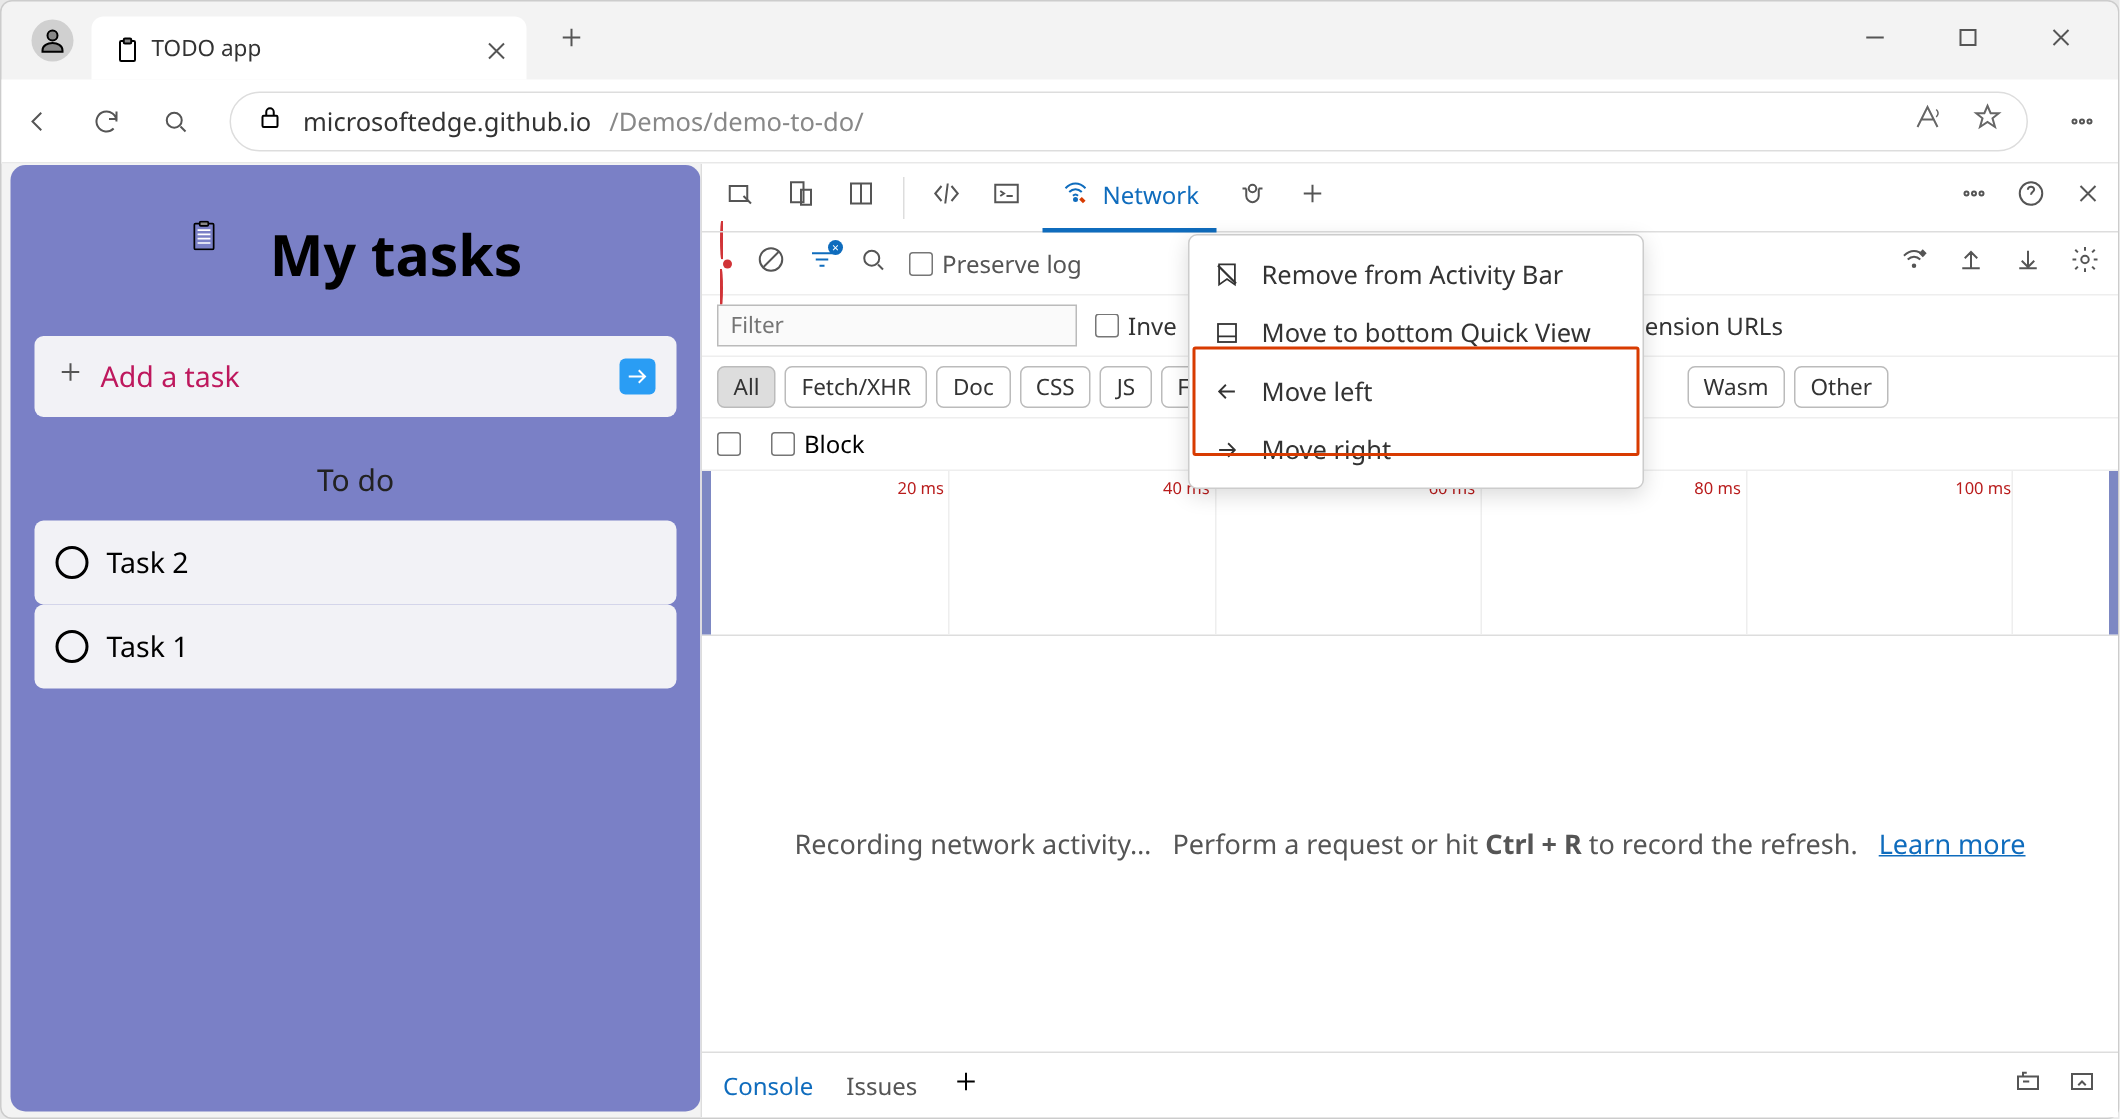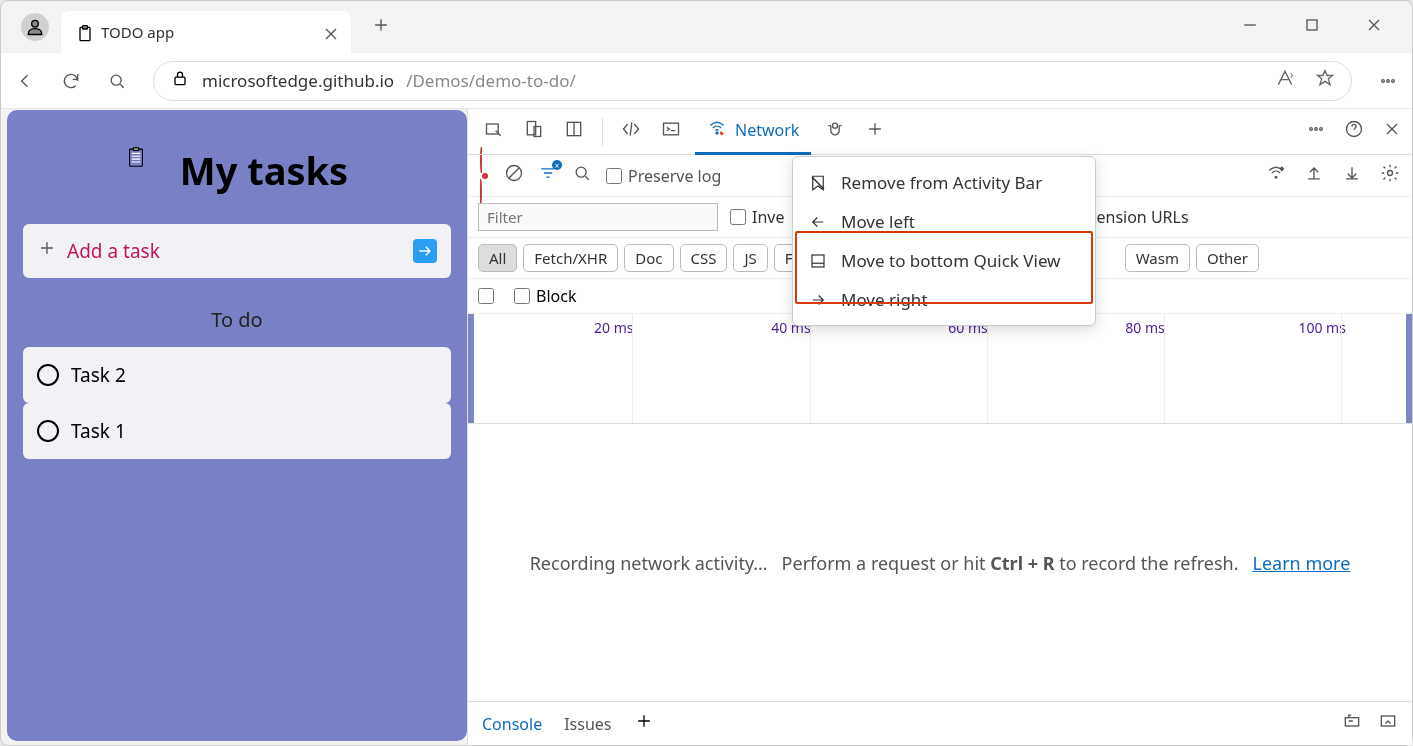--- a/index.html
+++ b/index.html
@@ -48,21 +48,21 @@
 .cb input{width:16px;height:16px}
 .dt-toolbar .right{margin-left:auto;display:flex;gap:18px;align-items:center}
 .filterrow{display:flex;align-items:center;padding:6px 10px;gap:12px;font-size:16px;color:#333;flex-wrap:wrap;border-bottom:1px solid #eee}
 .filter-input{width:240px;height:28px;border:1px solid #bbb;padding:0 8px;font-size:15px;background:#fafafa}
 .pill{border:1px solid #bbb;border-radius:5px;padding:3px 10px;font-size:15px;background:#fff;color:#333}
 .pill.sel{background:#ddd}
 .filterrow2{display:flex;align-items:center;padding:6px 10px;gap:20px;font-size:16px;border-bottom:1px solid #eee}
 .timeline{height:110px;border-bottom:1px solid #ddd;position:relative;display:flex}
 .timeline .edge{width:6px;background:#7d88c3}
 .timeline .grid{flex:1;position:relative}
-.timeline .tick{position:absolute;top:4px;font-size:14px;color:#4c1d95;transform:translateX(-50%)}
+.timeline .tick{position:absolute;top:4px;font-size:11px;color:#b91c1c;transform:translateX(-50%)}
 .timeline .vline{position:absolute;top:0;bottom:0;width:1px;background:#eee}
 .main-msg{flex:1;display:flex;flex-direction:row;align-items:center;justify-content:center;gap:14px;color:#555;font-size:18px}
 .main-msg a{color:#0f6cbd;text-decoration:underline}
 .drawer{height:44px;border-top:1px solid #ddd;display:flex;align-items:center;padding:0 14px;gap:22px;font-size:16px}
 .drawer .dtab{color:#555}
 .drawer .dtab.active{color:#0f6cbd}
 .drawer .right{margin-left:auto;display:flex;gap:16px;color:#555}
 .ctxmenu{position:absolute;top:156px;left:792px;width:304px;background:#fff;border:1px solid #ccc;border-radius:6px;box-shadow:0 4px 14px rgba(0,0,0,.15);z-index:50;padding:6px 0}
 .ctxmenu .mi{display:flex;align-items:center;gap:14px;padding:8px 16px;font-size:17px;color:#333}
 .ctxmenu .mi svg{width:18px;height:18px;flex-shrink:0}
@@ -356,30 +356,30 @@
 <div class="ctxmenu">
   <div class="mi">
     <svg viewBox="0 0 24 24">
         <path d="M5 3v18l7-5 7 5V3z"></path>
         <path d="M4 4l16 16" stroke-width="2"></path>
       </svg>
     <span>Remove from Activity Bar</span>
   </div>
   <div class="mi">
     <svg viewBox="0 0 24 24">
-        <path d="M19 12H5M11 6l-6 6 6 6"></path>
-      </svg>
-    <span>Move left</span>
-  </div>
-  <div class="mi">
-    <svg viewBox="0 0 24 24">
         <rect x="4" y="4" width="16" height="16"></rect>
         <path d="M4 15h16"></path>
       </svg>
     <span>Move to bottom Quick View</span>
+  </div>
+  <div class="mi">
+    <svg viewBox="0 0 24 24">
+        <path d="M19 12H5M11 6l-6 6 6 6"></path>
+      </svg>
+    <span>Move left</span>
   </div>
   <div class="mi">
     <svg viewBox="0 0 24 24">
         <path d="M5 12h14M13 6l6 6-6 6"></path>
       </svg>
     <span>Move right</span>
   </div>
   <div class="highlight"></div>
 </div>
 

